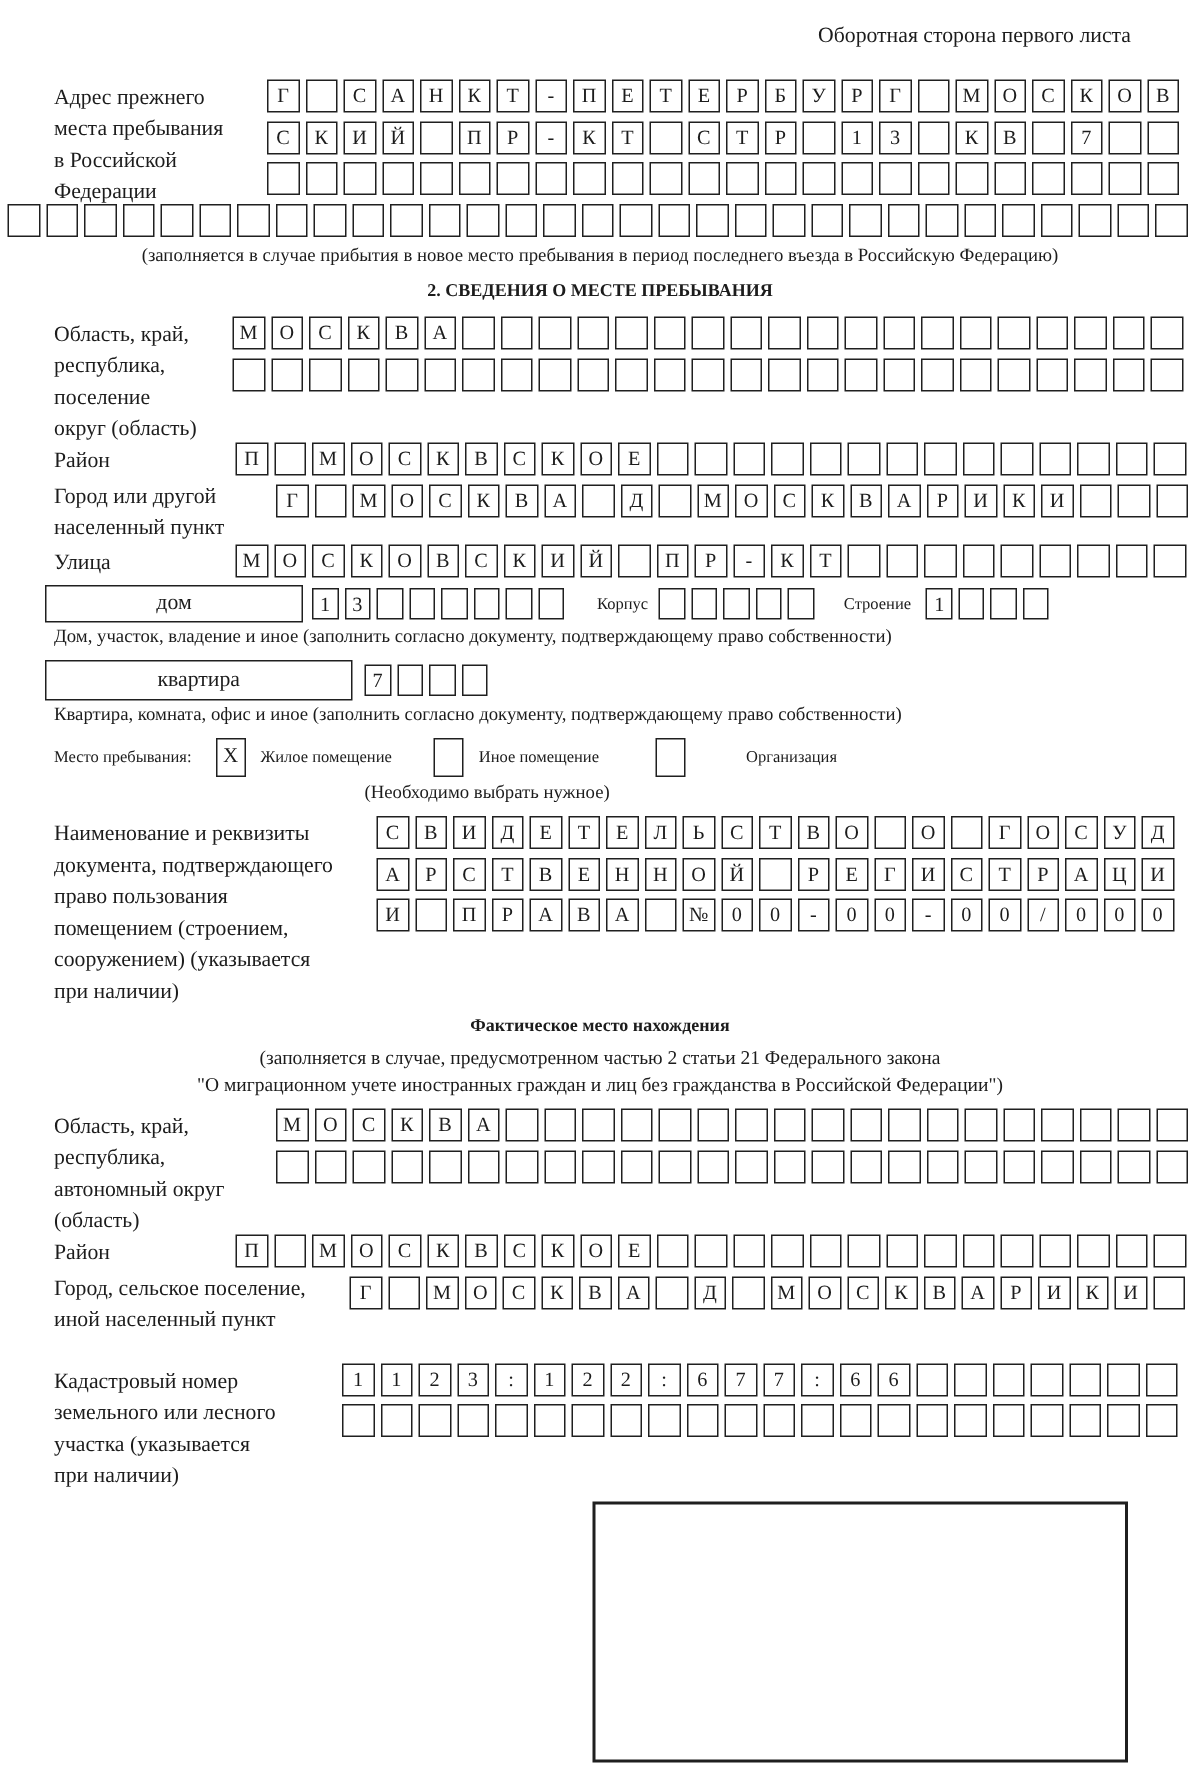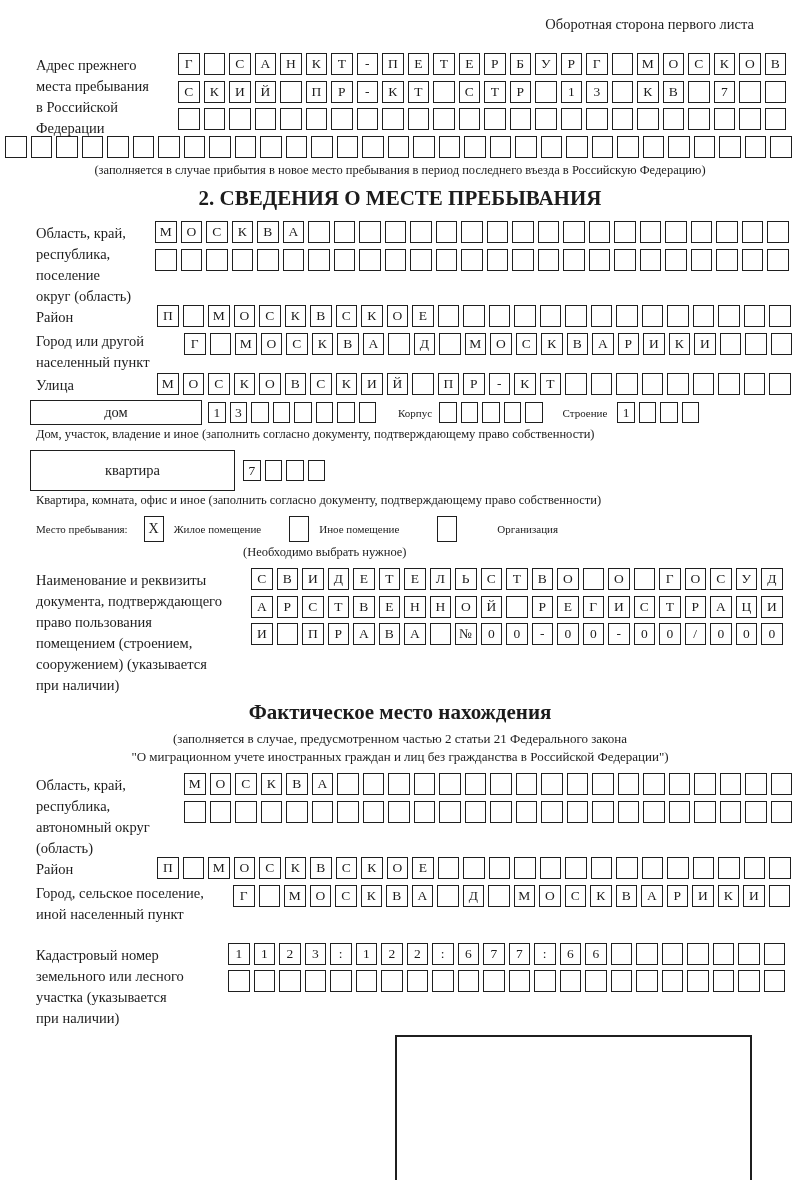--- a/index.html
+++ b/index.html
@@ -17,21 +17,21 @@
   }
   .glabel div{white-space:nowrap;}
   .boxes{display:flex;gap:4px;margin-bottom:5.5px;}
   .cbox{
     width:21.5px;height:22px;flex:0 0 auto;border:1.6px solid #1f1f1f;
     display:flex;align-items:center;justify-content:center;
     font-size:13.5px;background:#fff;box-sizing:border-box;
   }
   .boxes.sm .cbox{width:17.5px;height:21px;}
   .note-c{font-size:12.5px;text-align:center;margin:2px 0 6px 0;}
-  .stitle{font-weight:bold;text-align:center;font-size:21px;margin:8px 0 10px 0;}
+  .stitle{font-weight:bold;text-align:center;font-size:12px;margin:8px 0 10px 0;}
   .fieldrect{
     border:1.6px solid #1f1f1f;height:25px;display:flex;align-items:center;
     justify-content:center;font-size:14.5px;box-sizing:border-box;background:#fff;
   }
   .inline-row{display:flex;align-items:center;}
   .ilabel{font-size:11px;white-space:nowrap;}
   .caption{font-size:12.5px;margin:2px 0 8px 36px;}
   .checkbox{
     width:20px;height:26px;border:1.6px solid #1f1f1f;box-sizing:border-box;
     display:flex;align-items:center;justify-content:center;font-size:14px;background:#fff;
@@ -353,21 +353,21 @@
     <div class="boxes sm" style="margin-left:10px;margin-bottom:0;">
         <div class="cbox">1</div>
         <div class="cbox"></div>
         <div class="cbox"></div>
         <div class="cbox"></div>
       </div>
   </div>
   <div class="caption" style="margin-left:36px;">Дом, участок, владение и иное (заполнить согласно документу, подтверждающему право собственности)</div>
 
   <div class="inline-row" style="margin-left:30px;margin-bottom:2px;">
-    <div class="fieldrect" style="width:205px;height:41px;">квартира</div>
+    <div class="fieldrect" style="width:205px;height:27px;">квартира</div>
     <div class="boxes sm" style="margin-left:8px;margin-bottom:0;">
         <div class="cbox">7</div>
         <div class="cbox"></div>
         <div class="cbox"></div>
         <div class="cbox"></div>
       </div>
   </div>
   <div class="caption" style="margin-left:36px;">Квартира, комната, офис и иное (заполнить согласно документу, подтверждающему право собственности)</div>
 
   <div class="inline-row" style="margin-left:36px;margin-top:4px;">

